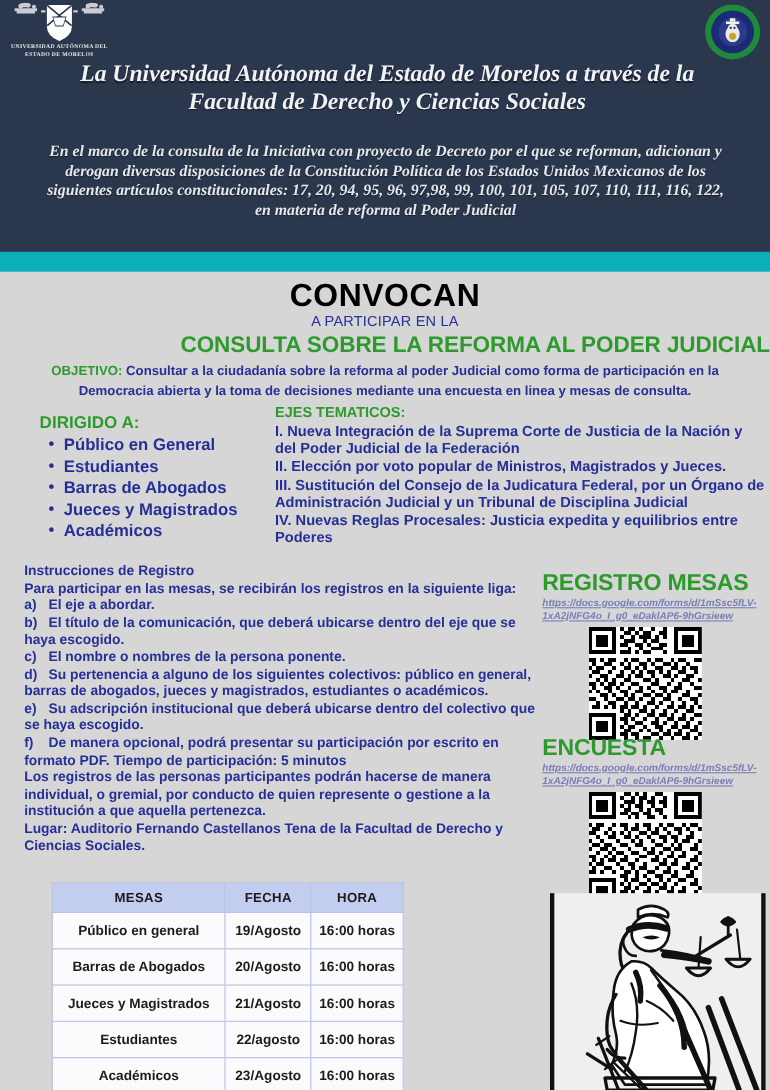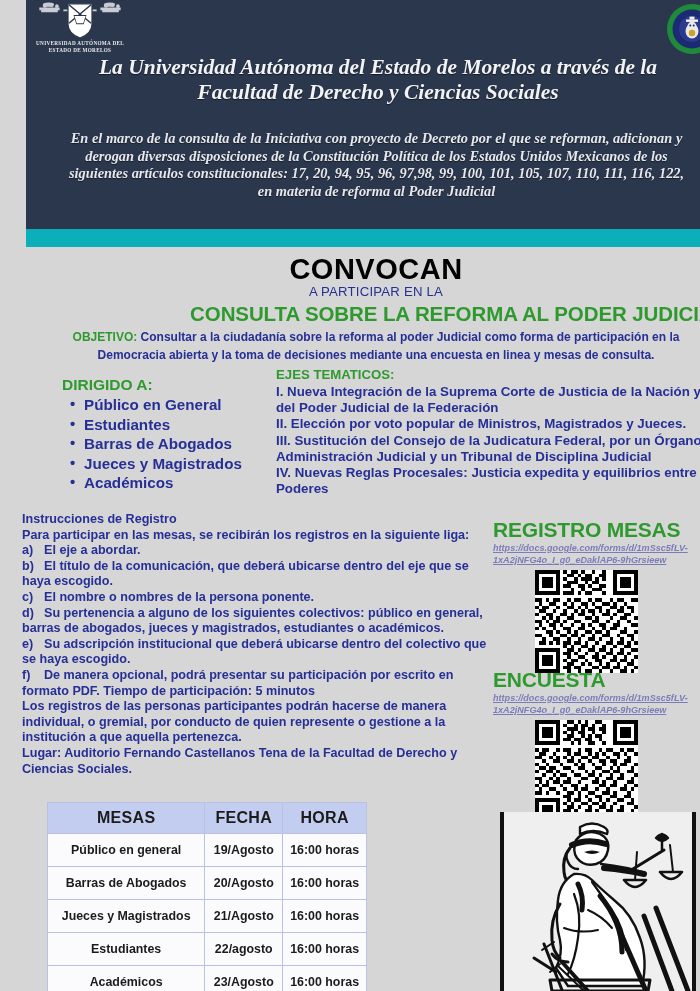--- a/index.html
+++ b/index.html
@@ -2,21 +2,21 @@
 <html><head>
 <meta charset="utf-8">
 <style>
   * { box-sizing: border-box; margin: 0; padding: 0; }
   html, body {
     width: 700px; height: 991px;
     background: #d6d6d6;
     font-family: "Liberation Sans", sans-serif;
     overflow: hidden;
   }
-  .poster { position: relative; width: 700px; height: 991px; background: #d6d6d6; padding-left: 26px; }
+  .poster { position: relative; width: 700px; height: 991px; background: #d6d6d6; }
 
   
   .header {
     position: relative;
     width: 700px; height: 229px;
     background: #2b374d;
     overflow: hidden;
   }
   .logo-uaem {
     position: absolute; left: 2px; top: 2px;
@@ -132,21 +132,21 @@
 
   
   .table-wrap { position: absolute; left: 47px; top: 802px; width: 320px; }
   table { border-collapse: collapse; width: 320px; }
   th, td {
     border: 1px solid #b9c2e6;
     font-weight: bold; text-align: center;
     color: #1b1b1b; font-size: 12.4px;
     padding: 9px 4px; background: #fbfbfd;
   }
-  th { background: #c3cdf0; font-size: 16px; padding: 6px 4px; letter-spacing: .3px; }
+  th { background: #c3cdf0; font-size: 12px; padding: 6px 4px; letter-spacing: .3px; }
   td.mesa { width: 158px; }
   td.fecha { width: 78px; }
   td.hora { width: 84px; }
 
   
   .justice {
     position: absolute; left: 500px; top: 812px;
     width: 196px; height: 179px;
     background: #ececec; overflow: hidden;
     border-left: 4px solid #111; border-right: 4px solid #111;

